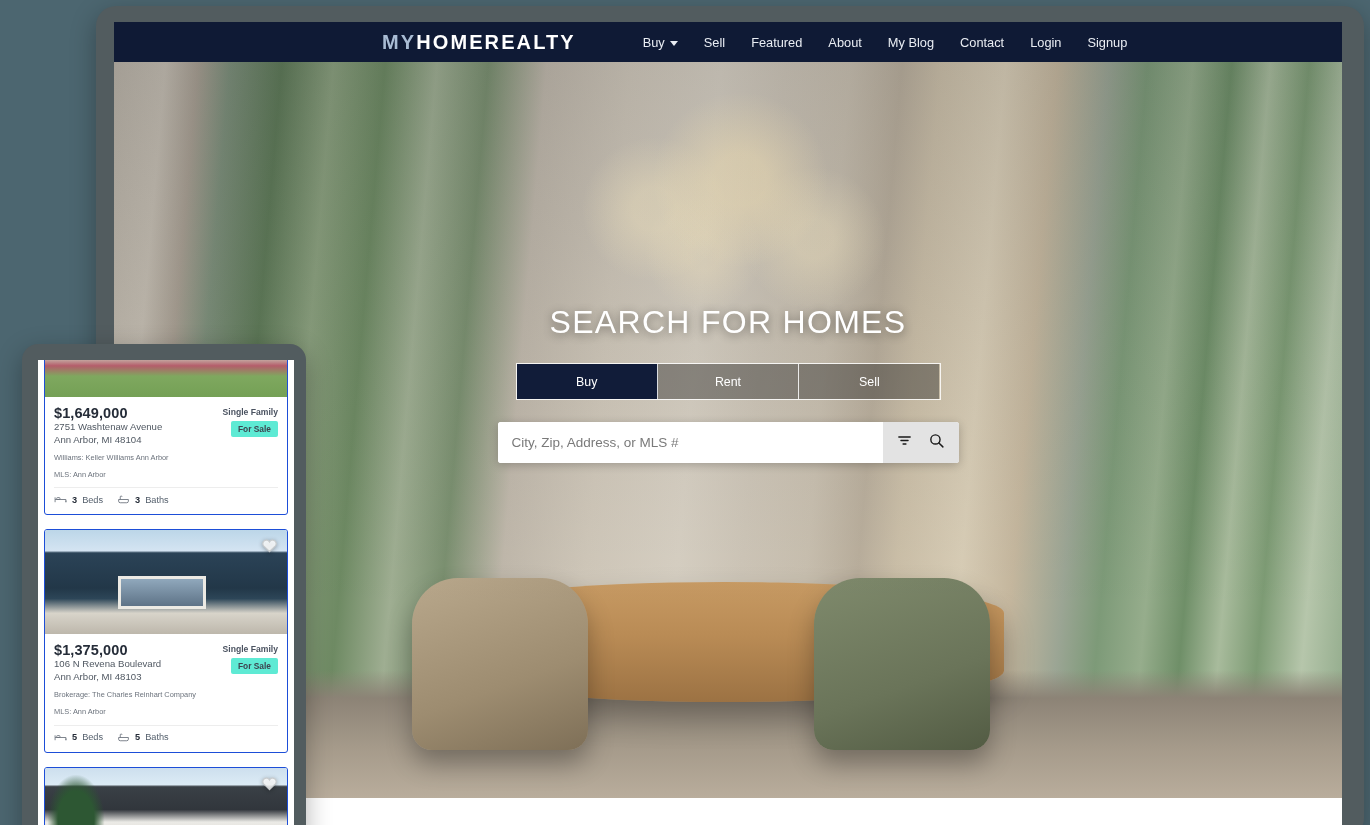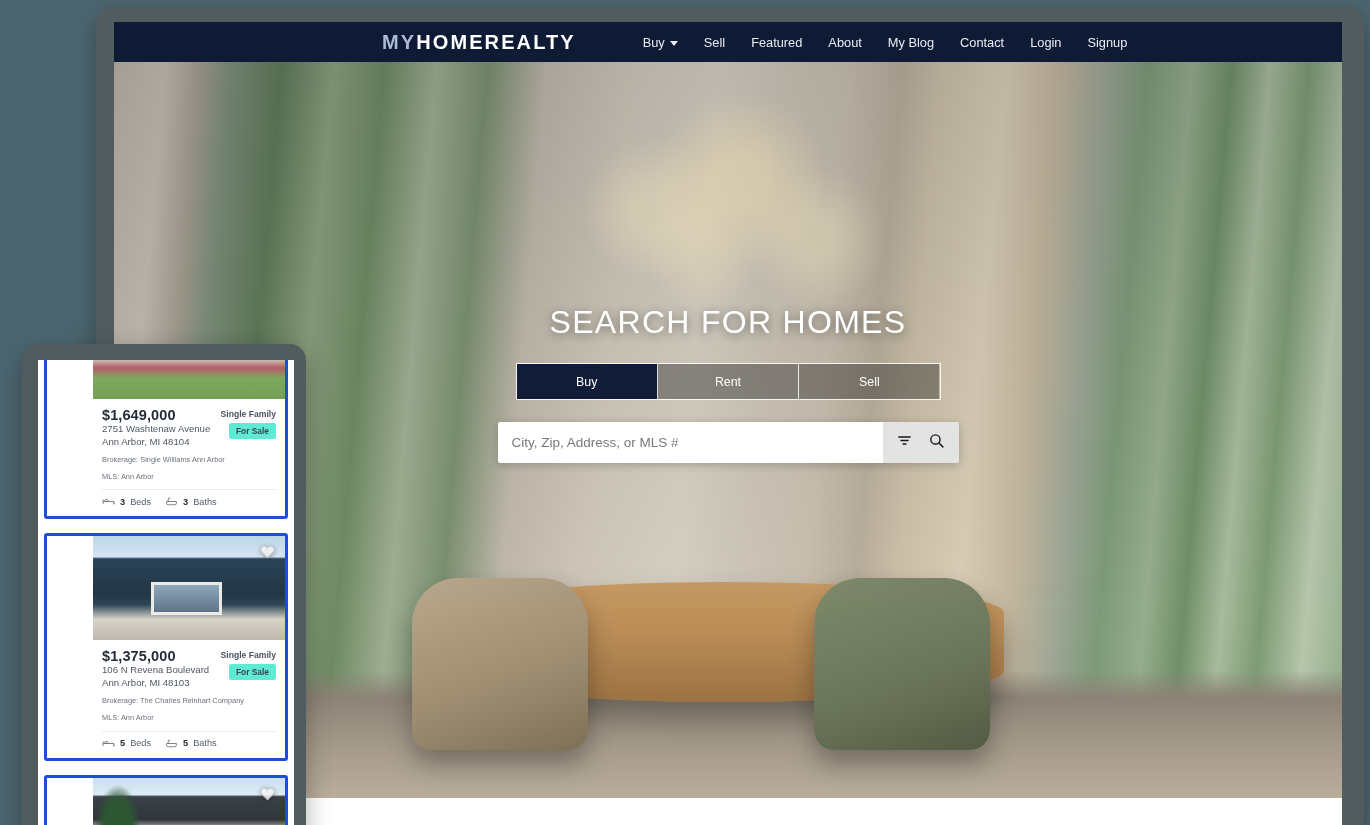--- a/index.html
+++ b/index.html
@@ -302,24 +302,23 @@
   #listing-scroll {
     position: absolute;
     left: 0; top: -68px;
     width: 256px;
     padding: 0 6px;
   }
   .listing-card {
     position: relative;
     margin-bottom: 14px;
     background: #fff;
-    border: 3px solid #1d4ed8;
+    border: 1px solid #1d4ed8;
     border-radius: 3px;
     overflow: hidden;
-    padding-left: 46px;
   }
   .lc-photo {
     position: relative;
     height: 104px;
   }
   #lc-photo-0 {
     background: linear-gradient(180deg,#cfe3ef 0%, #dce9f2 18%, #6e6a62 20%, #4d4a45 40%, #e4ded2 52%, #c9c2b4 62%, #b45d6a 70%, #7fa85f 80%, #74a055 100%);
   }
   #lc-photo-1 {
     background: linear-gradient(180deg,#bcd6e8 0%, #d4e4f2 20%, #2b4357 22%, #223748 56%, #2d4658 66%, #d8d4ca 80%, #bdb7ab 100%);
@@ -534,21 +533,21 @@
             <div>
               <div class="lc-price">$1,649,000</div>
               <div class="lc-addr1">2751 Washtenaw Avenue</div>
               <div class="lc-addr2">Ann Arbor, MI 48104</div>
             </div>
             <div class="lc-right">
               <div class="lc-type">Single Family</div>
               <div class="lc-status">For Sale</div>
             </div>
           </div>
-          <div class="lc-meta">Brokerage: Single Williams Ann Arbor</div>
+          <div class="lc-meta">Williams: Keller Williams Ann Arbor</div>
           <div class="lc-meta">MLS: Ann Arbor</div>
           <div class="lc-facts">
             <span class="fact">
               <svg width="13" height="11" viewBox="0 0 24 18" fill="none" stroke="#6b727c" stroke-width="1.6">
                 <path d="M2 14V5"></path>
                   <path d="M2 9h20v5"></path>
                   <path d="M22 14v-3"></path>
                 <rect x="5" y="5.5" width="6" height="3.5" rx="1.4"></rect>
               </svg>
               <b>3</b>

